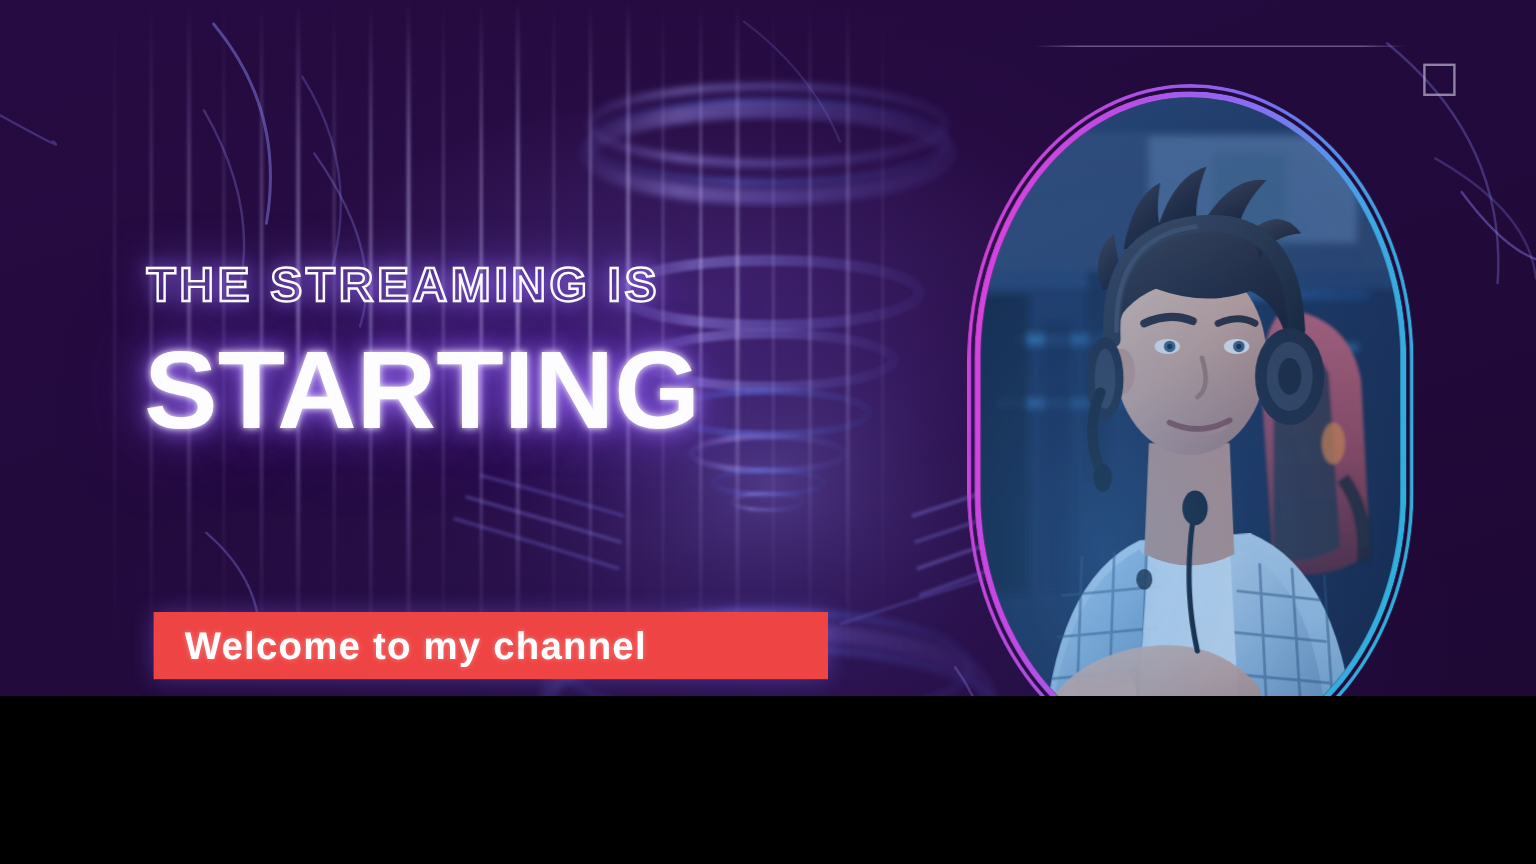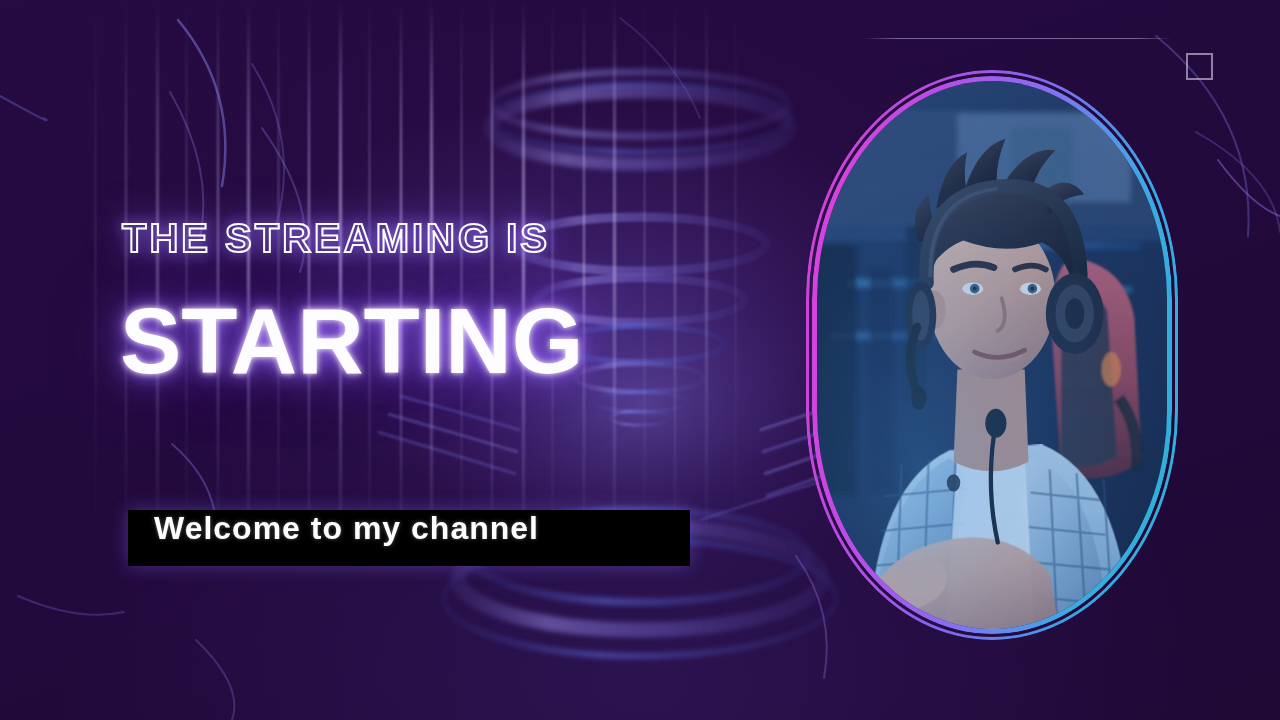--- a/index.html
+++ b/index.html
@@ -1,21 +1,21 @@
 <!DOCTYPE html>
 <html><head>
 <meta charset="utf-8">
 <title>Streaming Starting Soon Overlay</title>
 <style>
   * { margin:0; padding:0; box-sizing:border-box; }
   html,body { width:1280px; height:720px; overflow:hidden; background:#000; }
 
   .stage{
     position:relative;
-    width:1280px; height:720px;
+    width:1280px; height:580px;
     background:#230a3d;
     font-family:"Liberation Sans", sans-serif;
     overflow:hidden;
   }
 
   
   .bg-base{
     position:absolute; inset:0;
     background:
       radial-gradient(ellipse 55% 60% at 46% 42%, rgba(86,52,150,.55) 0%, rgba(45,16,78,.25) 48%, rgba(35,10,61,0) 72%),
@@ -67,28 +67,28 @@
     position:absolute; left:120px;
     font-size:92px; font-weight:700; letter-spacing:0px;
     line-height:1; color:#fdfcff; text-transform:uppercase;
     white-space:nowrap;
     text-shadow:
       0 0 6px rgba(255,255,255,.95),
       0 0 18px rgba(168,120,255,.95),
       0 0 38px rgba(130,80,240,.85),
       0 0 70px rgba(110,60,220,.6);
   }
-  .headline.l1{ top:295px; }
+  .headline.l1{ top:280px; }
   .headline.l2{ top:390px; }
 
   .ribbon{
     position:absolute; left:128px; top:510px;
     width:562px; height:56px;
-    background:#000000;
-    display:flex; 
+    background:#ef4444;
+    display:flex; align-items:center;
     box-shadow:0 0 18px rgba(120,95,225,.45);
   }
   .ribbon span{
     color:#ffffff; font-size:32px; font-weight:700;
     letter-spacing:1px; margin-left:26px;
     text-shadow:0 0 4px rgba(255,255,255,.35);
     white-space:nowrap;
   }
 
   

